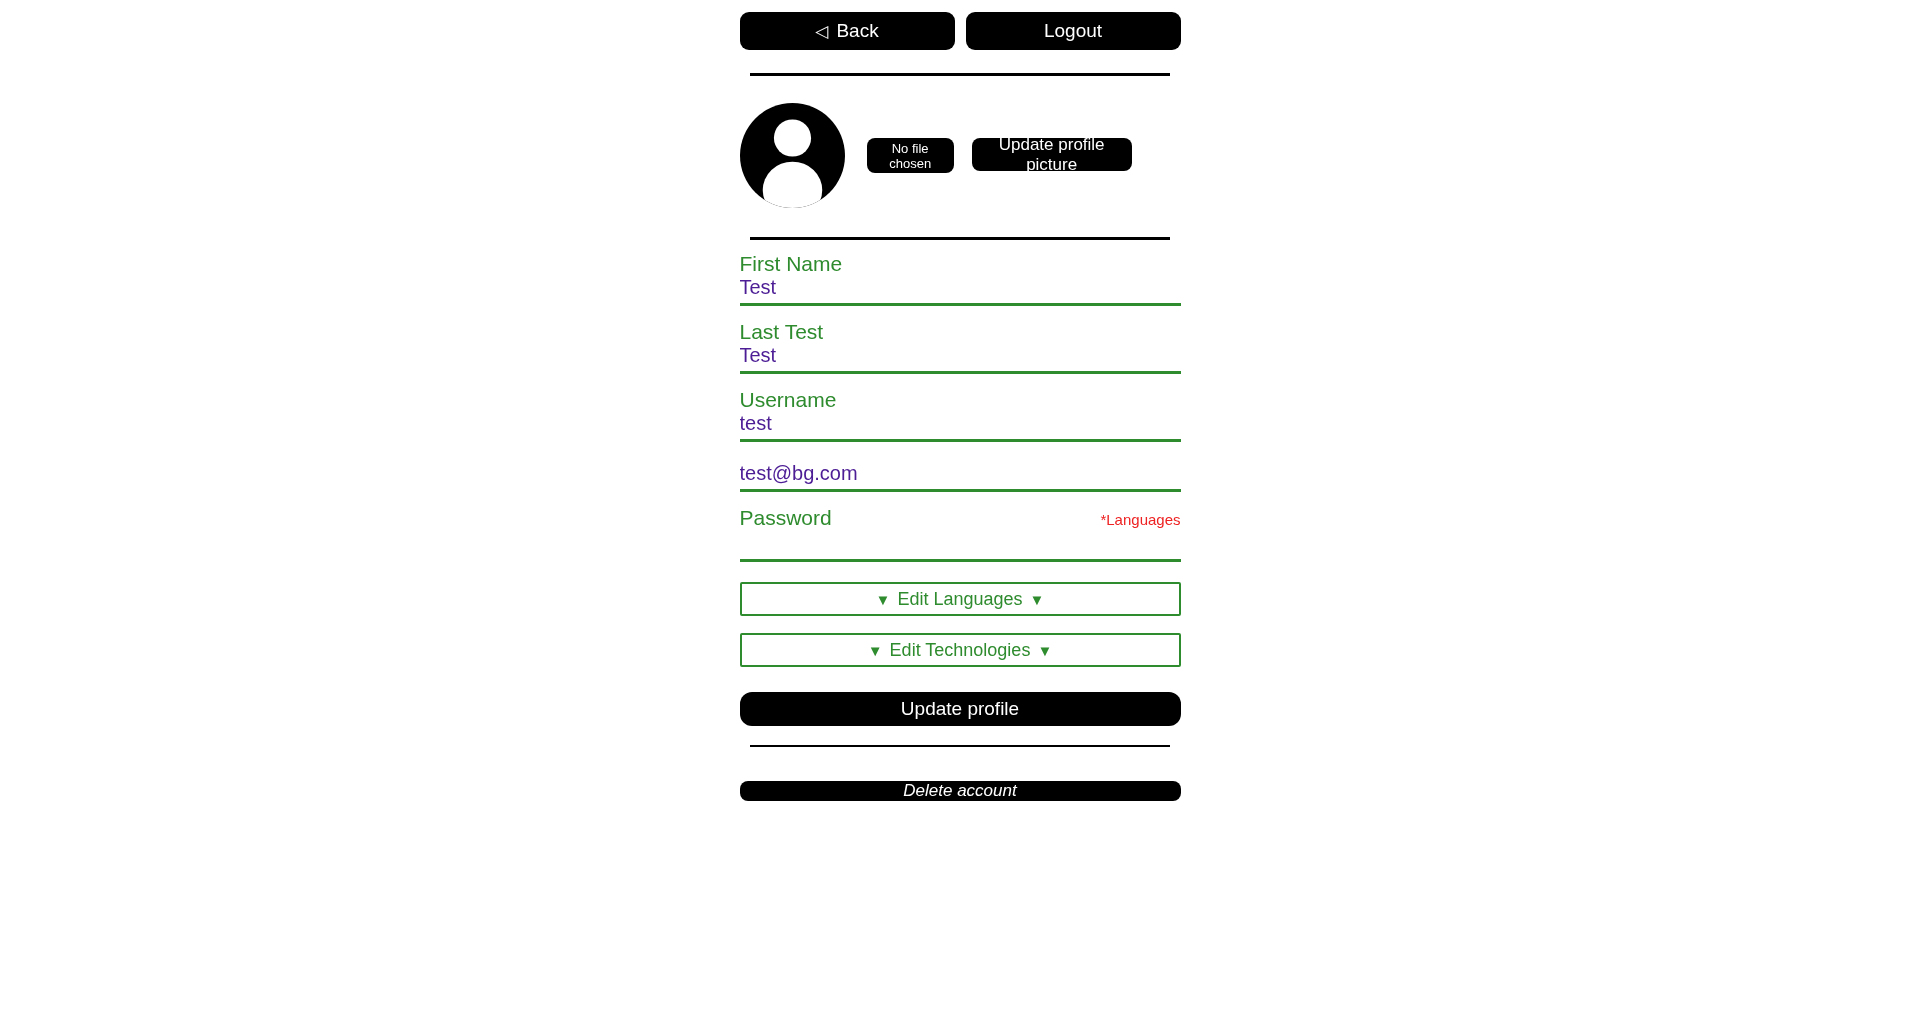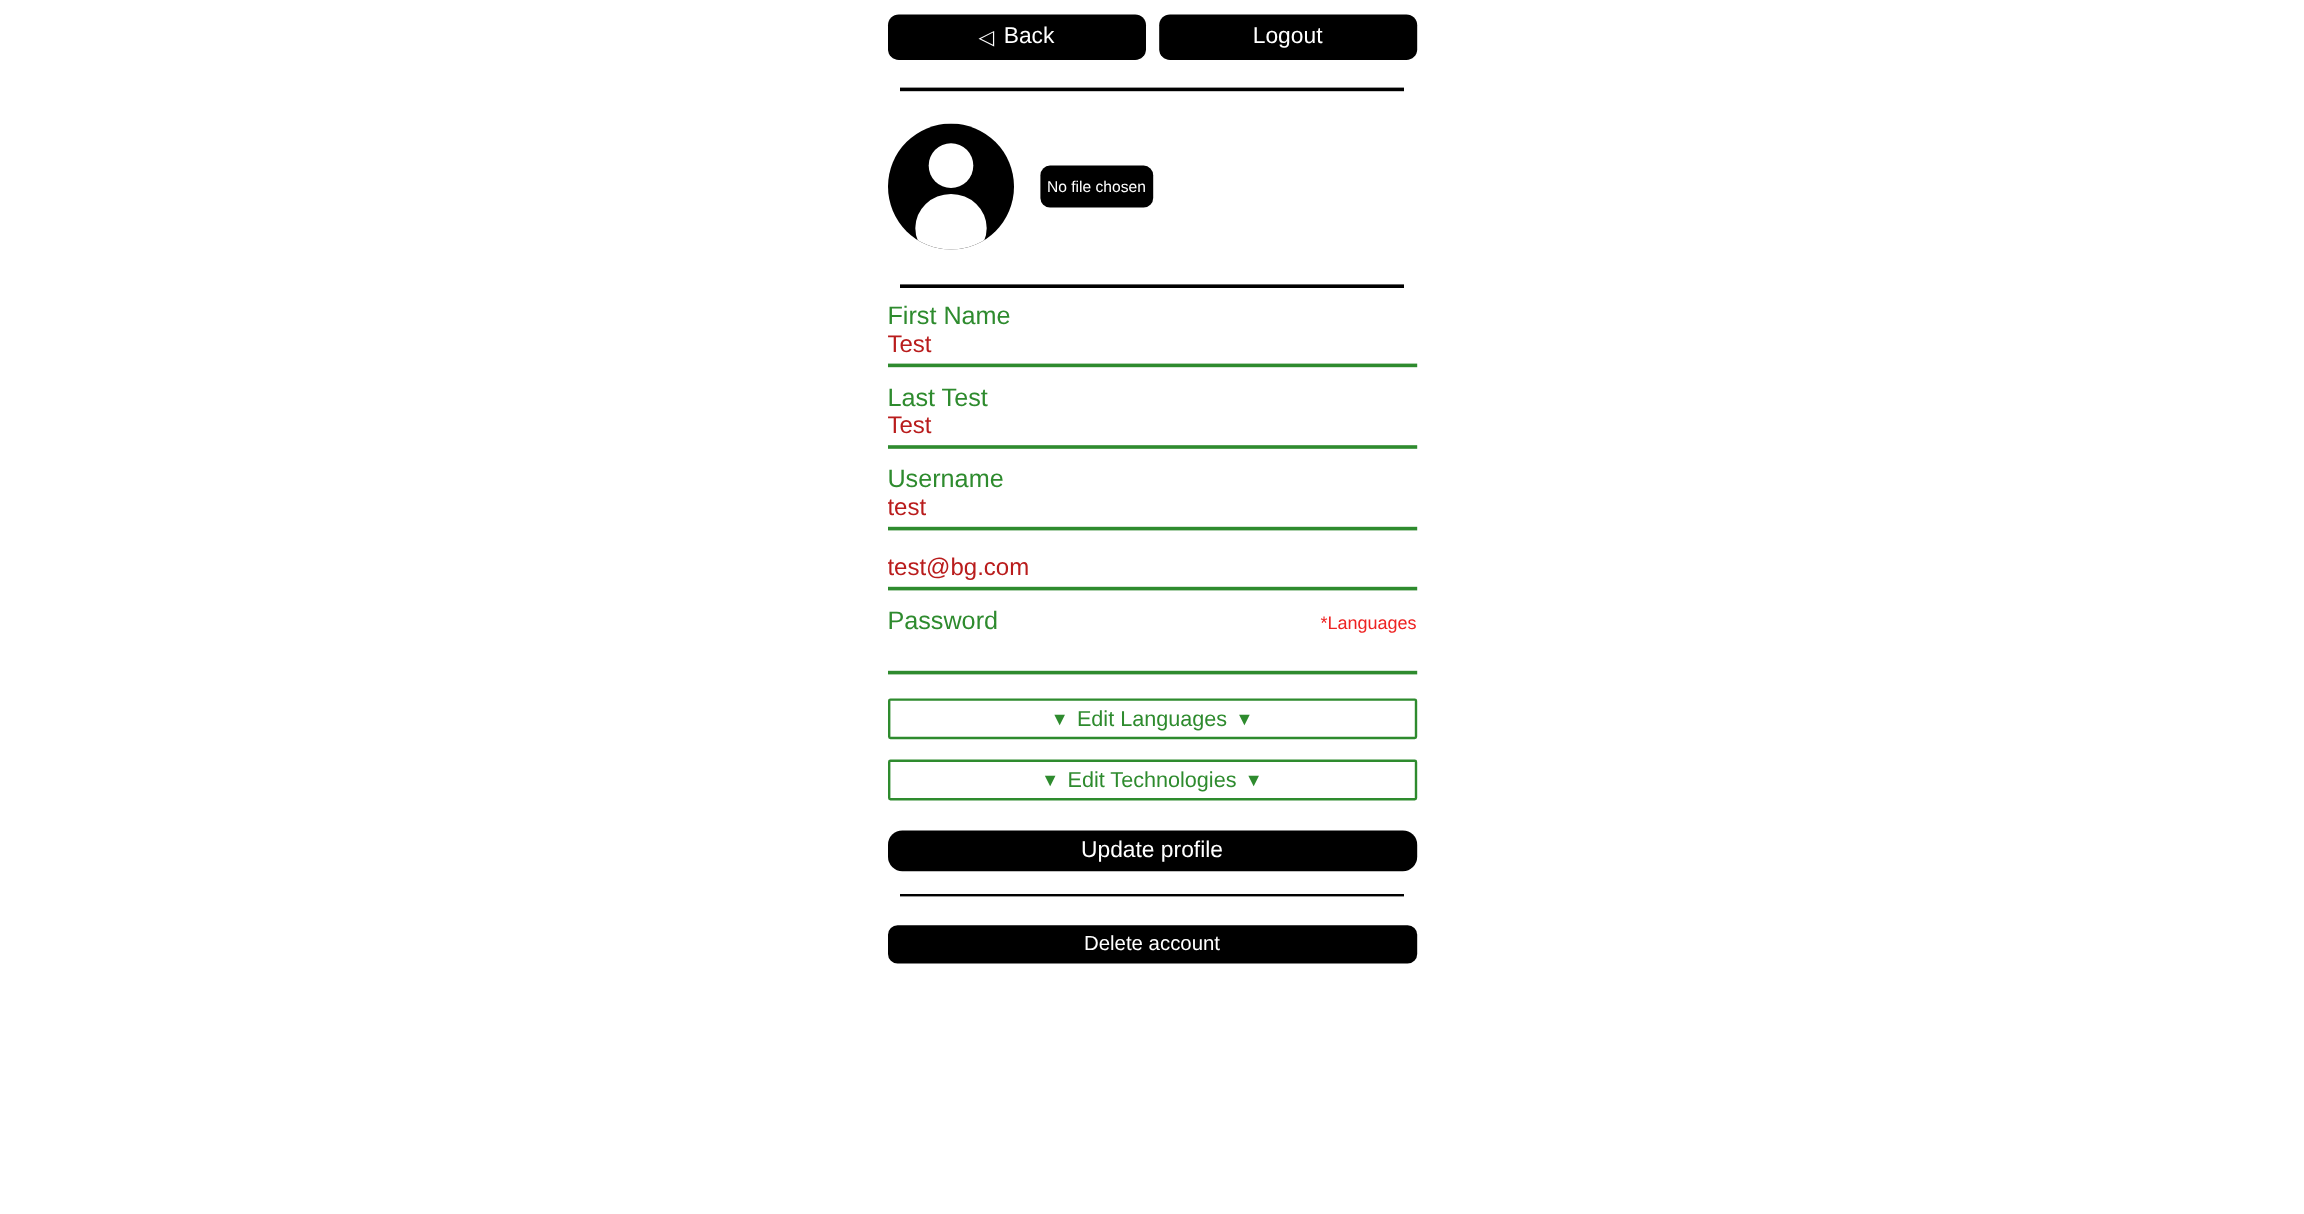--- a/index.html
+++ b/index.html
@@ -112,21 +112,21 @@
   .field-input {
     display: block;
     width: 100%;
     box-sizing: border-box;
     border: none;
     border-bottom: 3px solid #2e8b2e;
     outline: none;
     background: transparent;
     font-family: "Liberation Sans", sans-serif;
     font-size: 20px;
-    color: #b91c1c;
+    color: #4c1d95;
     line-height: 24px;
     padding: 2px 0 4px 0;
     border-radius: 0;
   }
 
   
   .btn-green-outline {
     display: flex;
     align-items: center;
     justify-content: center;
@@ -152,24 +152,25 @@
   
   .update-profile {
     width: 100%;
     height: 34px;
     font-size: 19px;
     border-radius: 12px;
     margin-top: 25px;
   }
   .delete-account {
     width: 100%;
-    height: 32px;
+    height: 20px;
     font-size: 17px;
     border-radius: 8px;
-    margin-top: 24px;
+    margin-top: 34px;
+    font-style: italic;
   }
 </style>
 </head>
 <body>
 
 <div class="page">
   <div class="container">
 
     <div class="top-row">
       <button class="btn-black">
@@ -193,20 +194,23 @@
         <circle cx="12" cy="12" r="12" fill="#000000"></circle>
         <g clip-path="url(#avclip)" fill="#ffffff">
           <circle cx="12" cy="8" r="4.25"></circle>
           <rect x="5.2" y="13.4" width="13.6" height="13" rx="6.8"></rect>
         </g>
       </svg>
       <div class="file-col">
         <button class="btn-black file-status">
           <span>No file chosen</span>
         </button>
+        <button class="btn-black upload-btn">
+          <span>Update profile picture</span>
+        </button>
       </div>
     </div>
 
     <hr class="divider d2">
 
     <div class="form">
 
       <div class="field">
         <div class="label-row">
           <span class="field-label">First Name</span>

